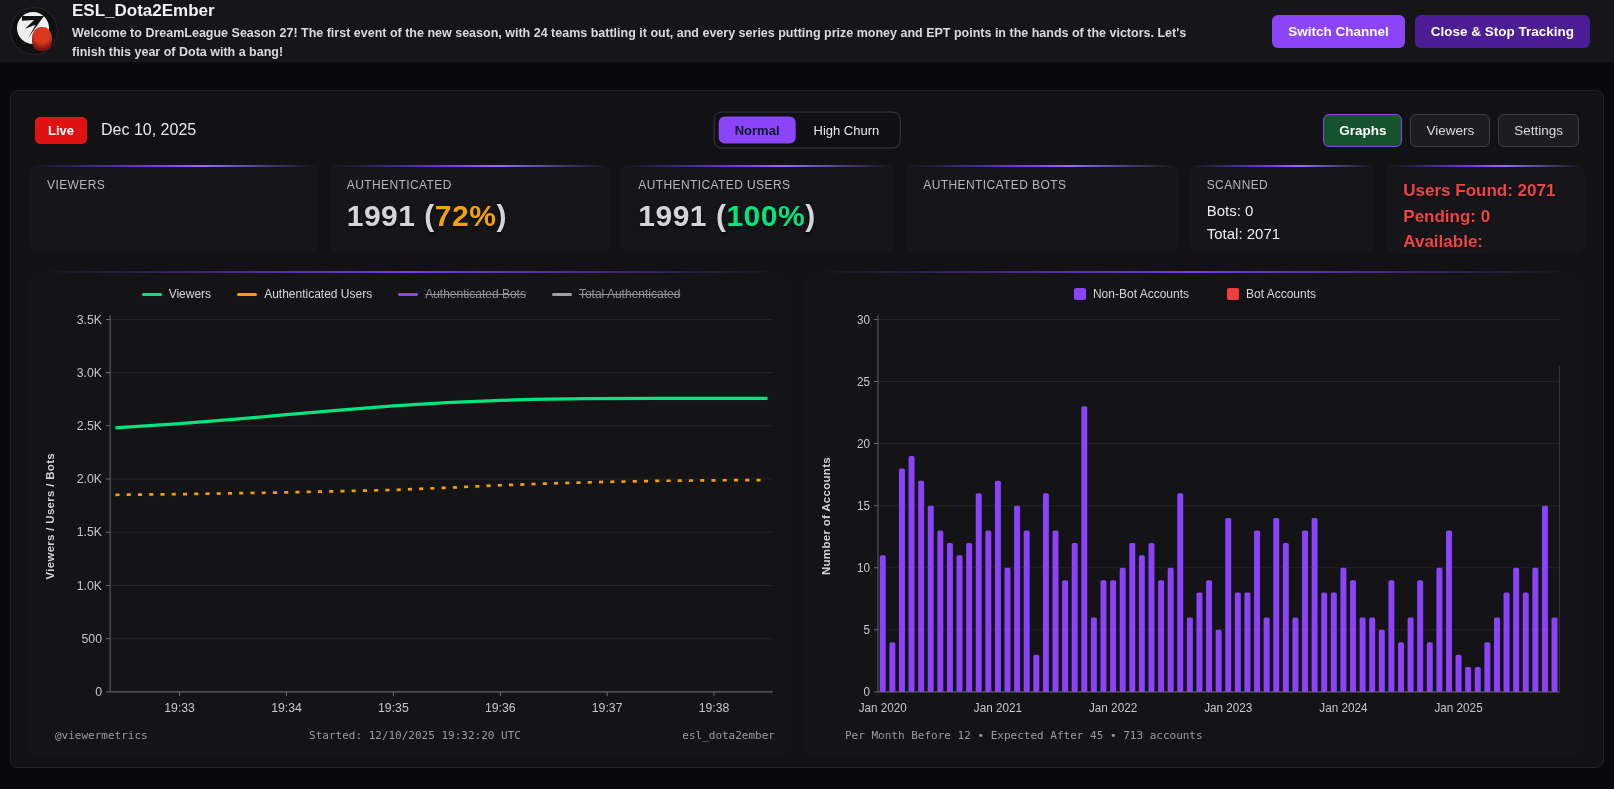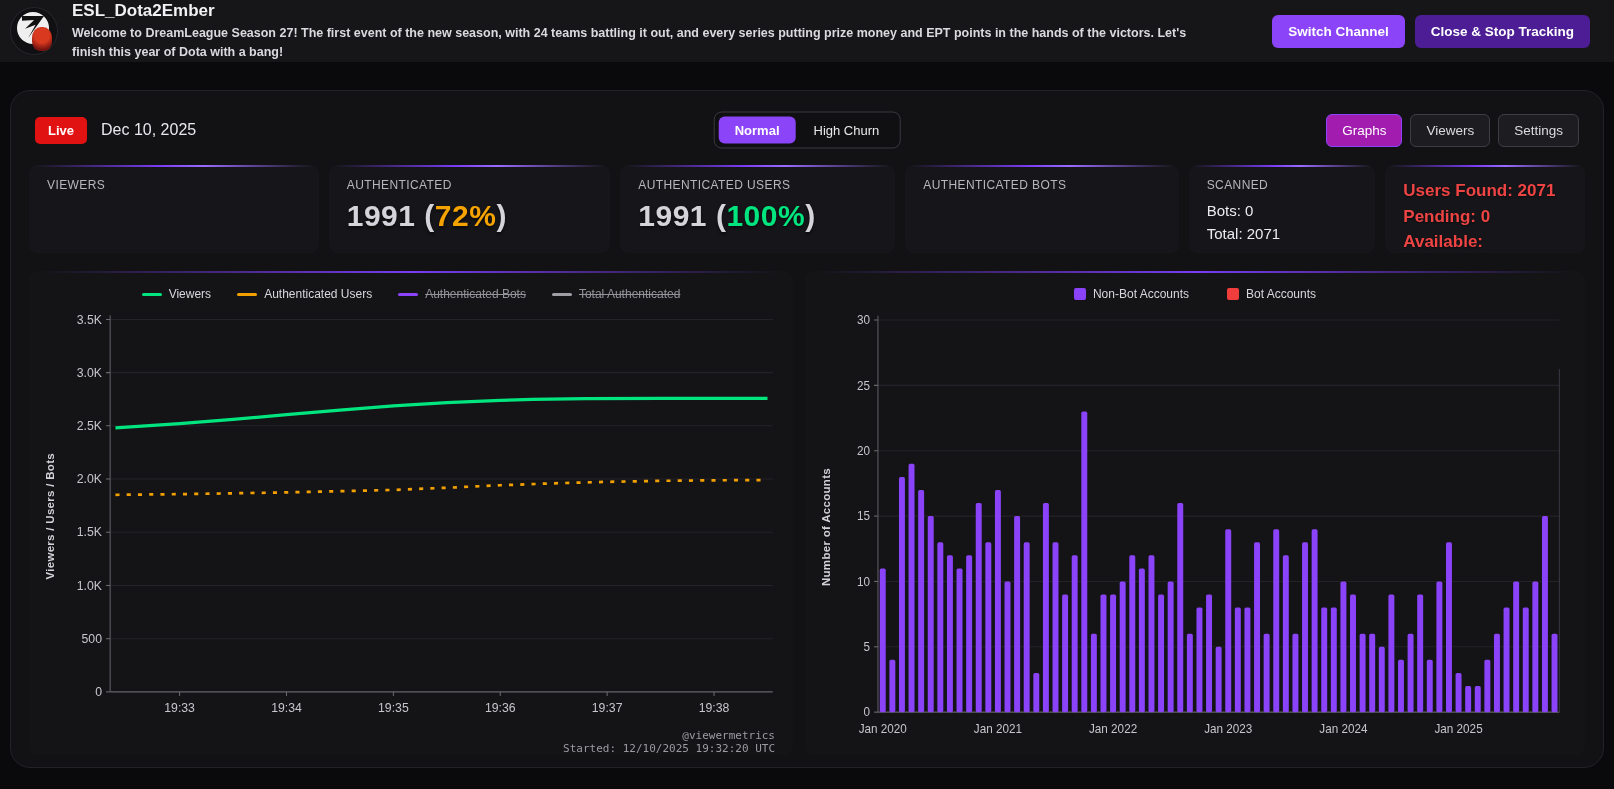--- a/index.html
+++ b/index.html
@@ -22,35 +22,35 @@
   .head-title { font-size:17px; font-weight:bold; color:#f2f2f4; margin-bottom:3px; }
   .head-desc { font-size:12.5px; line-height:1.45; color:#dadade; max-width:1130px; font-weight:bold; }
   .head-actions { display:flex; gap:10px; }
   .btn { border:none; border-radius:6px; font-family:inherit; font-size:13.5px; font-weight:bold;
          padding:9px 16px; cursor:pointer; color:#fff; }
   .btn-purple { background:#8b44f7; }
   .btn-gray { background:#4c1d95; }
 
   
   .main-panel { margin:28px 10px 0; height:678px; background:#121215; border:1px solid #222228;
-                border-radius:20px; padding:20px 16px 12px; display:flex; flex-direction:column; }
+                border-radius:8px; padding:20px 16px 12px; display:flex; flex-direction:column; }
 
   .toolbar { position:relative; display:flex; align-items:center; height:38px; margin:0 8px 16px; }
   .live-badge { background:#e01212; color:#fff; font-weight:bold; font-size:13px;
                 padding:6px 13px; border-radius:5px; }
   .date-text { margin-left:14px; font-size:16px; color:#e8e8ec; }
   .mode-toggle { position:absolute; left:50%; top:50%; transform:translate(-50%,-50%);
                  display:flex; align-items:center; background:#101013; border:1px solid #3a3a41;
                  border-radius:8px; padding:4px; gap:2px; }
   .mode-opt { font-size:13px; padding:6px 16px; border-radius:6px; color:#e8e8ea; cursor:pointer; }
-  .mode-opt.active { background:#8b44f7; color:#ffffff; font-weight:bold; }
+  .mode-opt.active { background:#8b44f7; color:#0f172a; font-weight:bold; }
   .view-buttons { margin-left:auto; display:flex; gap:8px; }
   .view-btn { font-size:13.5px; padding:8px 15px; border-radius:6px; background:#1d1d21;
               border:1px solid #3d3d44; color:#dcdce0; cursor:pointer; font-family:inherit; }
-  .view-btn.active { background:#a21caf; border-color:#8b44f7; color:#fff; font-weight:normal; }
+  .view-btn.active { background:#14532d; border-color:#8b44f7; color:#fff; font-weight:bold; }
 
   
   .stats-row { display:flex; gap:10px; margin:0 2px 18px; height:88px; }
   .card { background:#16161a; border-radius:8px; position:relative; padding:13px 18px 12px;
           overflow:hidden; }
   .card::before { content:""; position:absolute; left:0; top:0; right:0; height:2px;
           background:linear-gradient(90deg, rgba(122,60,245,0) 2%, #7a3cf5 45%, #9a6bff 60%, rgba(122,60,245,0) 98%); }
   .card-label { font-size:12px; color:#b6b6bf; letter-spacing:.4px; margin-bottom:7px; }
   .card-value { font-size:30px; font-weight:bold; color:#d4d4da; letter-spacing:.5px;
                 text-shadow:0 2px 3px rgba(0,0,0,.55); white-space:nowrap; }
@@ -75,21 +75,21 @@
   .legend-item.disabled span.lbl { text-decoration:line-through; color:#93939a; }
   .swatch-line { width:20px; height:3px; border-radius:2px; }
   .swatch-box { width:12px; height:12px; border-radius:2px; }
   .chart-body { flex:1; display:flex; min-height:0; }
   .ylabel-col { flex:0 0 18px; display:flex; align-items:center; justify-content:center; }
   .ylabel { writing-mode:vertical-rl; transform:rotate(180deg); font-size:11.5px; font-weight:bold;
             color:#d2d2d8; letter-spacing:.3px; white-space:nowrap; }
   .chart-body svg { flex:1; width:100%; height:100%; }
   svg text.tick { font-family:"Liberation Sans", sans-serif; font-size:12px; fill:#c6c6cc; }
   .chart-footer { height:18px; margin-top:4px; font-family:"DejaVu Sans Mono", monospace;
-                  font-size:11px; color:#9a9aa1; display:flex; align-items:flex-end;flex-direction:column; }
+                  font-size:11px; color:#9a9aa1; display:flex; align-items:flex-start; }
   .footer-3col { justify-content:space-between; padding:0 6px 0 14px; }
   .footer-left { padding-left:28px; }
 </style>
 </head>
 <body>
 
 <div class="app-header">
   <div class="avatar">
     <div class="logo-circle"></div>
     <div class="logo-slash"></div>
@@ -334,16 +334,19 @@
             <rect x="724.21" y="192.0" width="6.10" height="180.0" rx="1.6" fill="#8a43f8"></rect>
             <rect x="734.04" y="300.0" width="6.10" height="72.0" rx="1.6" fill="#8a43f8"></rect>
             <text x="48.91549295774648" y="391" text-anchor="middle" class="tick">Jan 2020</text>
             <text x="166.88732394366195" y="391" text-anchor="middle" class="tick">Jan 2021</text>
             <text x="284.85915492957747" y="391" text-anchor="middle" class="tick">Jan 2022</text>
             <text x="402.830985915493" y="391" text-anchor="middle" class="tick">Jan 2023</text>
             <text x="520.8028169014084" y="391" text-anchor="middle" class="tick">Jan 2024</text>
             <text x="638.7746478873239" y="391" text-anchor="middle" class="tick">Jan 2025</text>
           </svg>
       </div>
+      <div class="chart-footer footer-left">
+        <span>Per Month Before 12 • Expected After 45 • 713 accounts</span>
+      </div>
     </div>
 
   </div>
 </div>
 
 </body></html>

